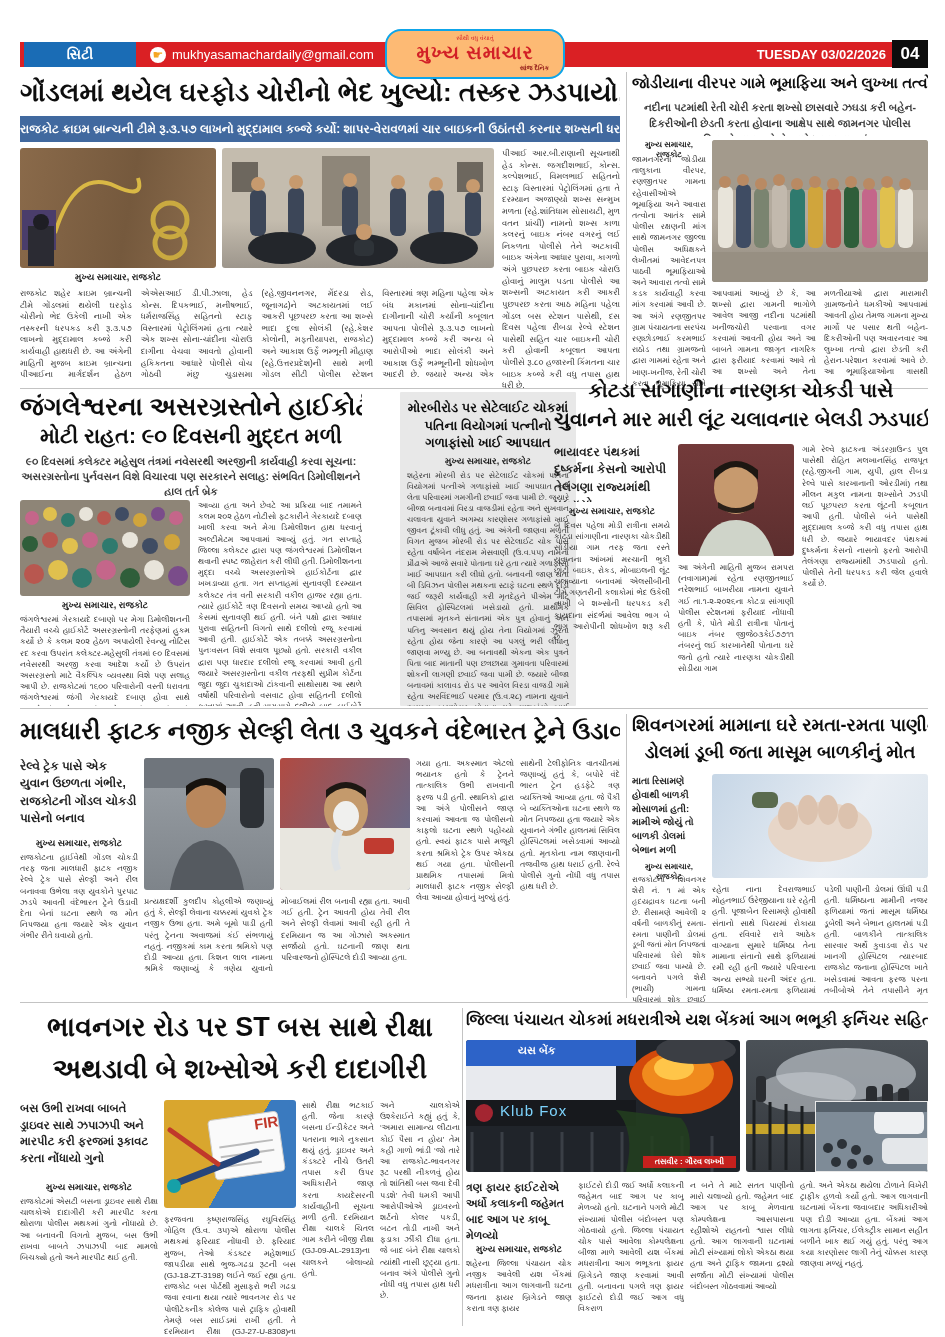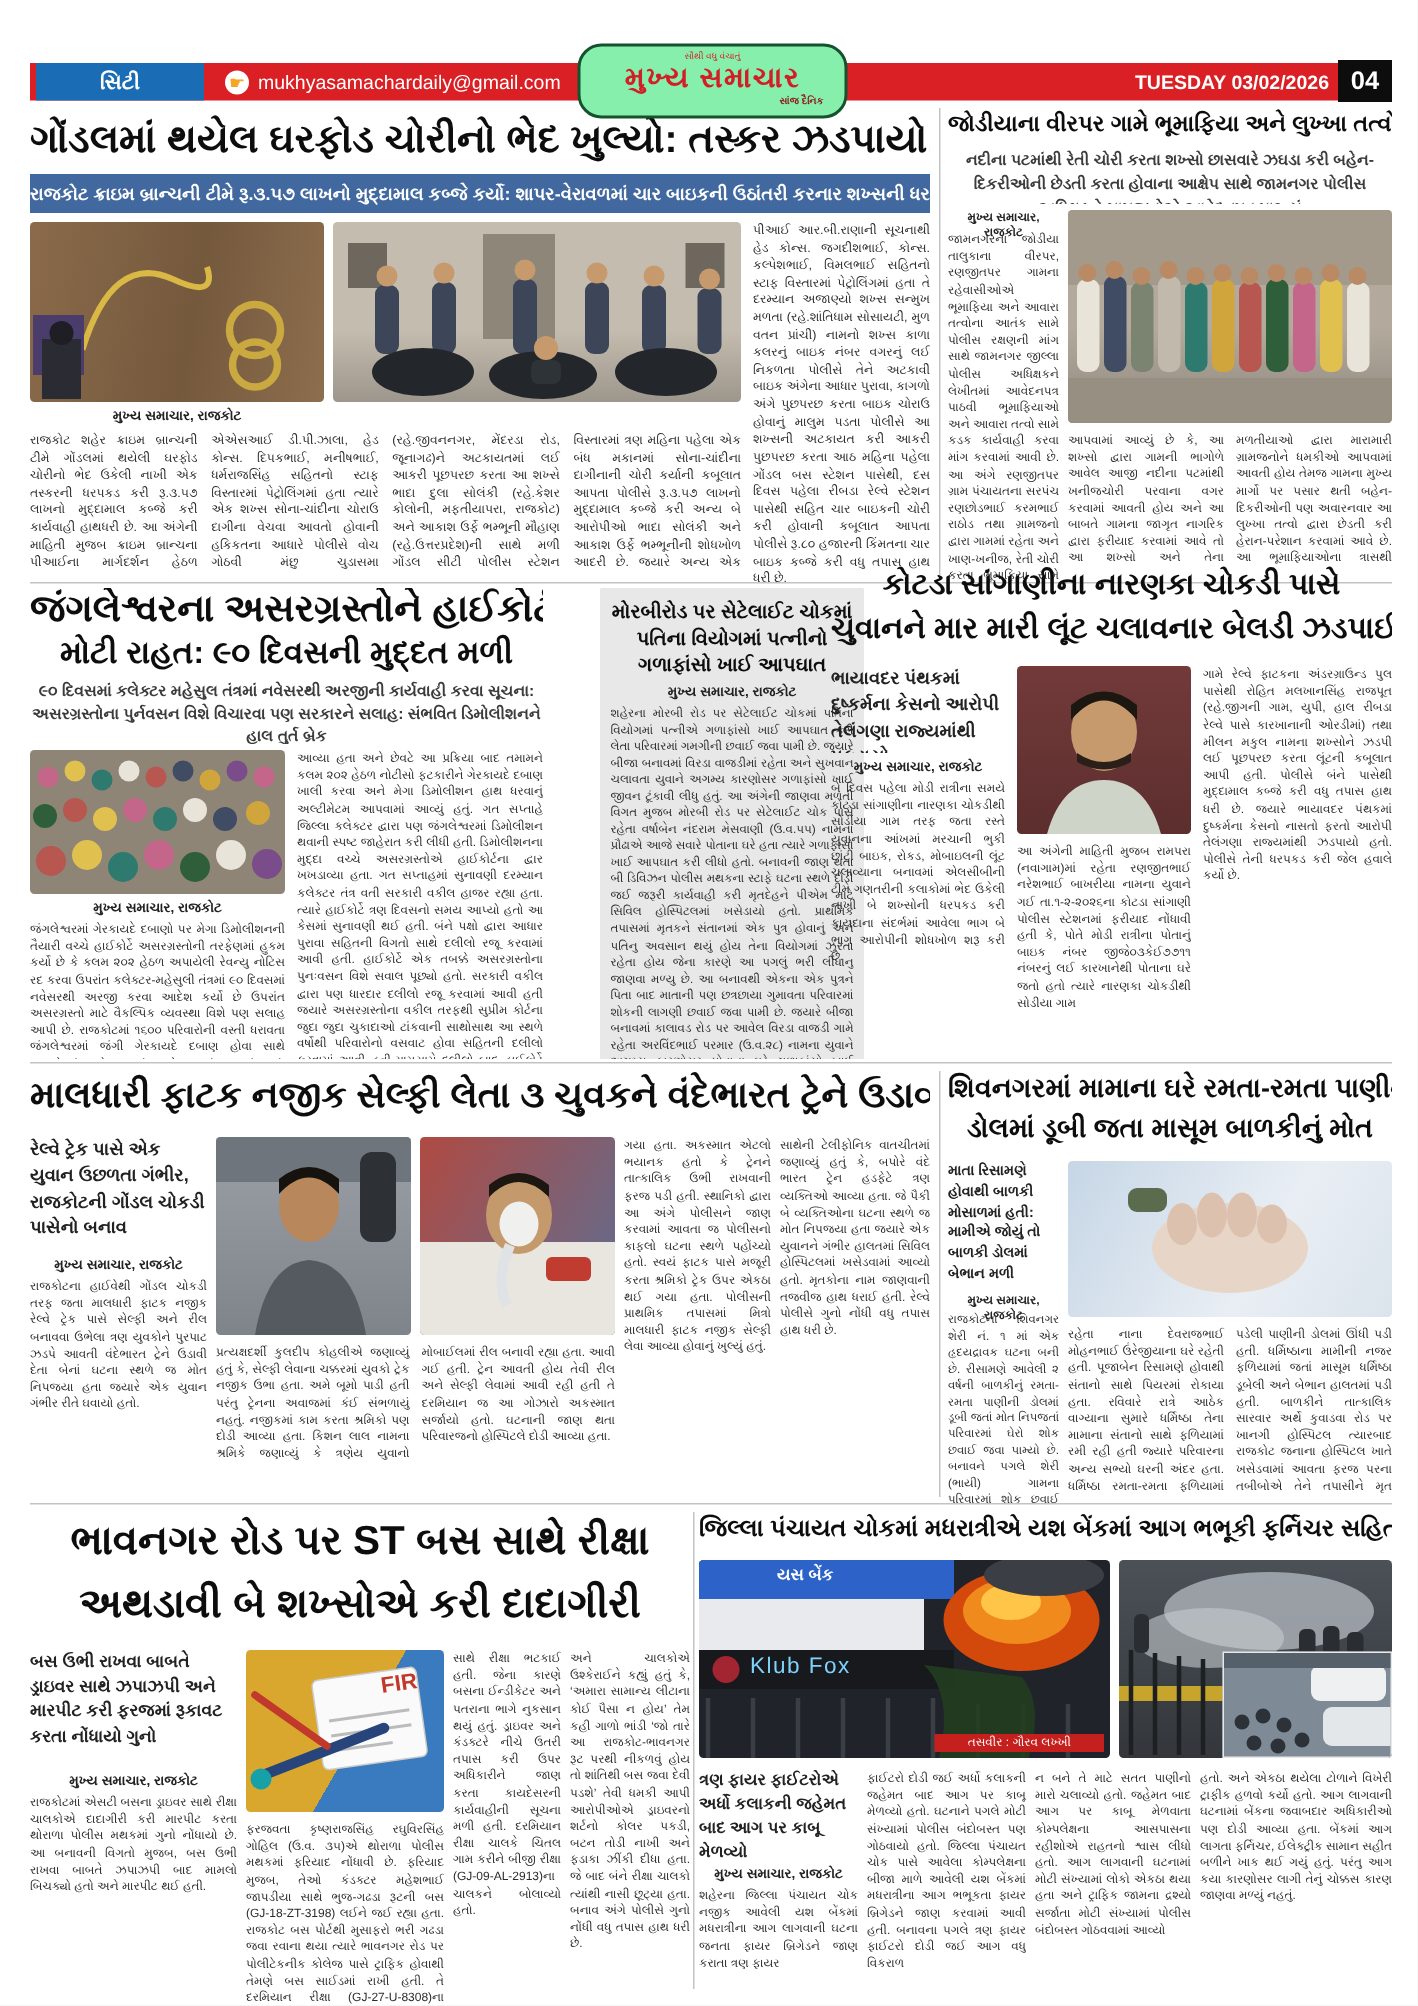--- a/index.html
+++ b/index.html
@@ -6,21 +6,21 @@
   #page{position:relative;width:945px;height:1337px;background:#ffffff;overflow:hidden;
         font-family:"Liberation Sans","DejaVu Sans",sans-serif;color:#1a1a1a;}
   .abs{position:absolute;}
   
   .topbar{left:20px;top:42px;width:908px;height:25px;background:#da2024;}
   .citybox{left:24px;top:42px;width:112px;height:25px;background:#1a6cb5;color:#fff;
            font-weight:bold;font-size:14px;text-align:center;line-height:25px;}
   .emailrow{left:150px;top:42px;height:25px;display:flex;align-items:center;gap:6px;color:#fff;font-size:13px;}
   .handicon{width:16px;height:16px;background:#fff;border-radius:50%;color:#f5a623;font-size:12px;
             line-height:16px;text-align:center;}
-  .logobox{left:385px;top:29px;width:176px;height:46px;background:#86efac;border:2px solid #14532d;
+  .logobox{left:385px;top:29px;width:176px;height:46px;background:#fdba74;border:2px solid #0ea5e9;
            border-radius:16px;text-align:center;z-index:5;}
   .logotop{font-size:6px;color:#d21f26;line-height:8px;margin-top:3px;}
   .logotitle{font-size:19px;font-weight:bold;color:#d21f26;line-height:22px;letter-spacing:1px;}
   .logosub{font-size:6.5px;color:#8c1113;text-align:right;padding-right:14px;line-height:8px;font-weight:bold;}
   .datebox{left:700px;top:42px;width:186px;height:25px;color:#fff;font-weight:bold;font-size:13px;
            text-align:right;line-height:25px;}
   .pagenobox{left:892px;top:40px;width:36px;height:28px;background:#0d0d0d;color:#fff;font-weight:bold;
              font-size:17px;text-align:center;line-height:28px;}
   
   .hl{font-weight:bold;color:#0d0d0d;text-align:center;white-space:nowrap;overflow:hidden;}
@@ -30,21 +30,21 @@
   .byline{font-weight:bold;font-size:9px;color:#222;text-align:center;}
   .body{font-size:8.3px;line-height:1.4;text-align:justify;color:#2b2b2b;overflow:hidden;}
   .sidebold{font-weight:bold;color:#222;line-height:1.45;overflow:hidden;}
   .cols2{column-count:2;column-gap:8px;}
   .cols4{column-count:4;column-gap:9px;}
   .photo{overflow:hidden;border-radius:3px;background:#999;}
   .hrule{height:1px;background:#c3c3c3;}
   .vrule{width:1px;background:#c3c3c3;}
   .graybox{background:#e8e8e8;border-radius:1px;padding:7px 7px;box-sizing:border-box;overflow:hidden;margin-left:32px;}
   .capchip{position:absolute;right:4px;bottom:4px;background:#c5201d;color:#fff;font-size:8px;
-           font-weight:normal;padding:1px 22px;}
+           font-weight:bold;padding:1px 12px;}
   .inset{position:absolute;left:38%;top:46%;right:0;bottom:0;background:#7e8b97;border:1px solid #e8e8e8;overflow:hidden;}
 </style>
 </head>
 <body>
 
 <div id="page">
 
   <div class="abs topbar"></div>
   <div class="abs citybox">સિટી</div>
   <div class="abs emailrow">

